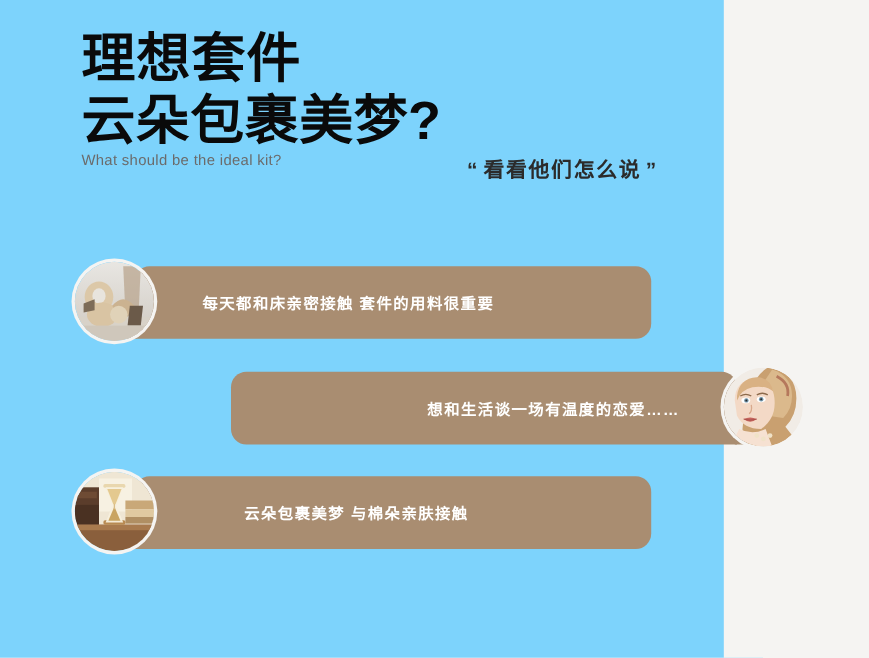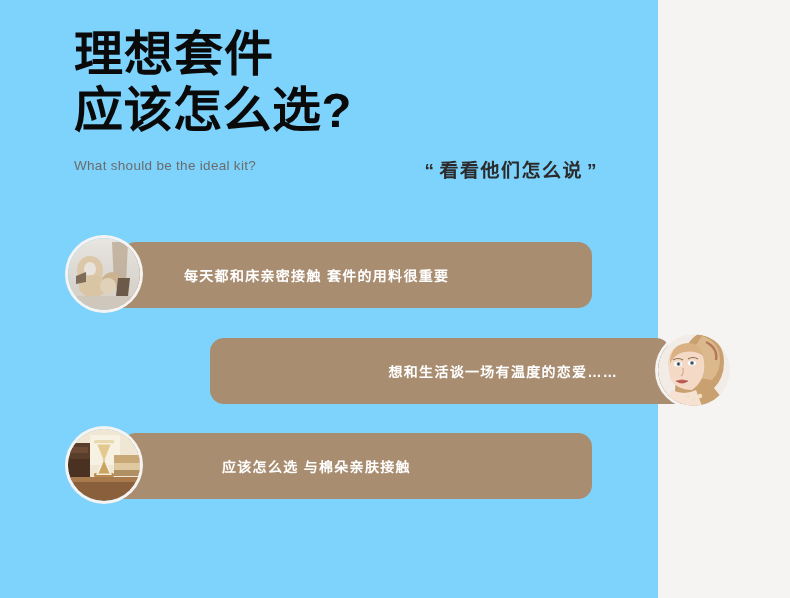--- a/index.html
+++ b/index.html
@@ -36,32 +36,31 @@
     line-height: 56px;
     font-weight: 800;
     color: #0a0a0a;
     letter-spacing: 1px;
     white-space: nowrap;
   }
   .title-line.second {
     letter-spacing: 0.5px;
   }
   .subtitle {
-    margin-top: 20px;
     font-size: 13.5px;
     font-weight: 400;
     color: #6b6b6b;
     letter-spacing: 0.3px;
   }
 
   
   .quote-tag {
     position: absolute;
     right: 56px;
-    top: 155px;
+    top: 139px;
     font-size: 19px;
     font-weight: 700;
     color: #2b2b2b;
     letter-spacing: 1.5px;
     white-space: nowrap;
   }
   .quote-mark {
     font-size: 19px;
     font-weight: 700;
     color: #2b2b2b;
@@ -180,21 +179,21 @@
     border-color: transparent transparent #a98d71 transparent;
   }
 </style>
 </head>
 <body>
 
 <div class="page">
 
   <div class="header">
     <div class="title-line first">理想套件</div>
-    <div class="title-line second">应该怎么选?</div>
+    <div class="title-line second">云朵包裹美梦?</div>
     <div class="subtitle">What should be the ideal kit?</div>
   </div>
 
   <div class="quote-tag">
     <span class="quote-mark">“</span><span>看看他们怎么说</span><span class="quote-mark">”</span>
   </div>
 
   <div class="rows">
 
     <div class="row r1">
@@ -290,18 +289,18 @@
             <rect x="26" y="11" width="20" height="3.5" rx="1.5" fill="#e9d7ae"></rect>
             <rect x="26" y="44" width="20" height="4" rx="1.5" fill="#b88a52"></rect>
             <path d="M28 14 L44 14 L38 30 L38 31 L44 46 L28 46 L34 31 L34 30 Z" fill="#f7efdc" opacity="0.95"></path>
             <path d="M29.5 15.5 L42.5 15.5 L37 29.5 L35 29.5 Z" fill="#e4c98f"></path>
             <path d="M36 31.5 L41.5 44.5 L30.5 44.5 Z" fill="#c9a461"></path>
             <rect x="35.4" y="29" width="1.2" height="5" fill="#d9bc86"></rect>
           </g>
         </svg>
       </div>
       <div class="bubble b3">
-        <span class="bubble-text">应该怎么选 与棉朵亲肤接触</span>
+        <span class="bubble-text">云朵包裹美梦 与棉朵亲肤接触</span>
       </div>
     </div>
 
   </div>
 </div>
 
 </body></html>

